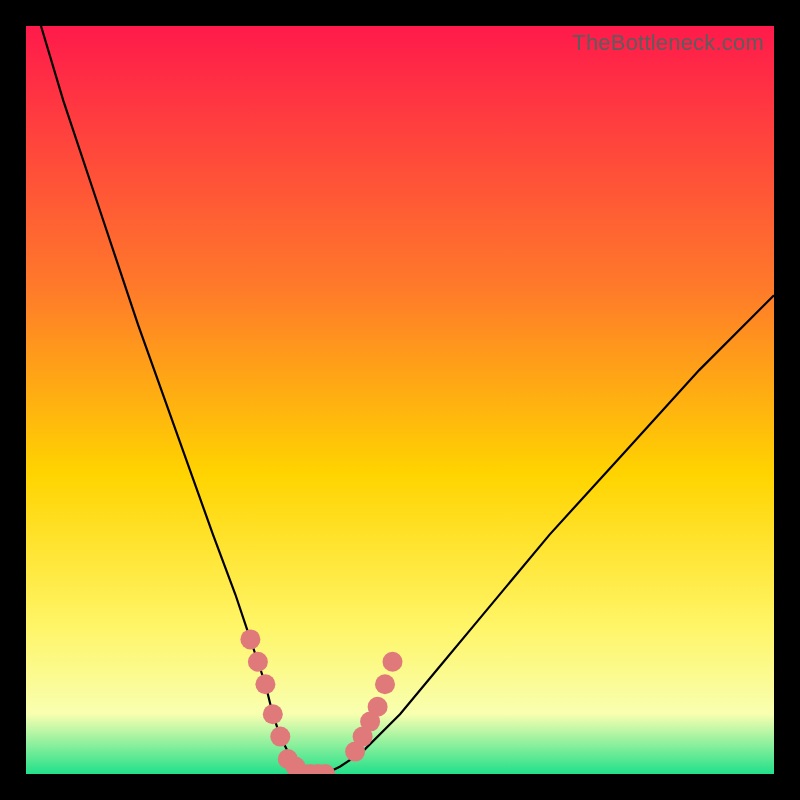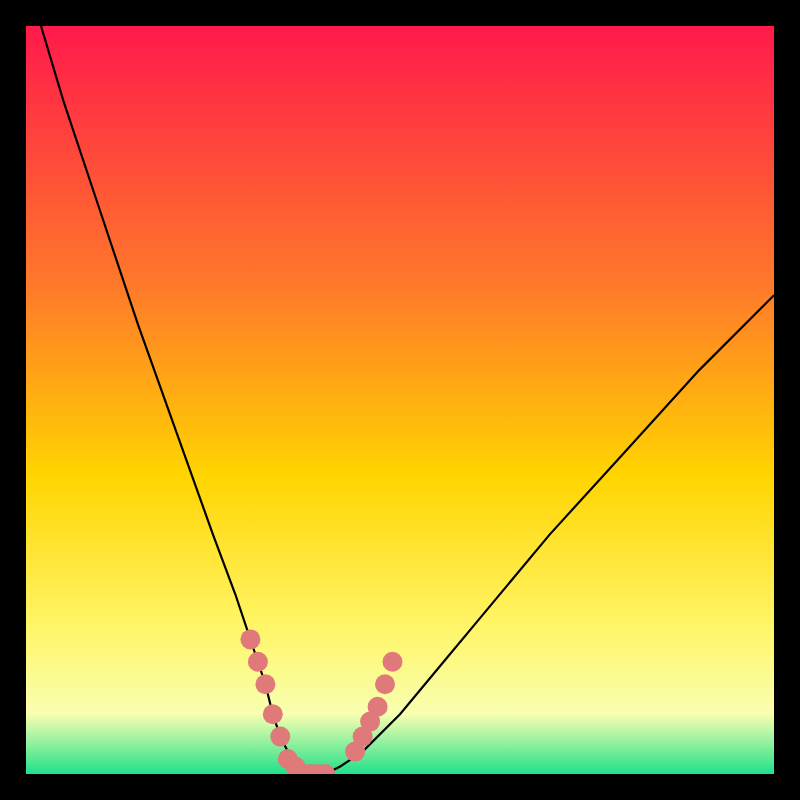--- a/index.html
+++ b/index.html
@@ -81,14 +81,15 @@
           <rect x="289.2" y="738.0" width="20.0" height="20.0" rx="10.0" fill="#e07a7a"></rect>
           <rect x="319.1" y="715.6" width="20.0" height="20.0" rx="10.0" fill="#e07a7a"></rect>
           <rect x="326.6" y="700.6" width="20.0" height="20.0" rx="10.0" fill="#e07a7a"></rect>
           <rect x="334.1" y="685.6" width="20.0" height="20.0" rx="10.0" fill="#e07a7a"></rect>
           <rect x="341.6" y="670.7" width="20.0" height="20.0" rx="10.0" fill="#e07a7a"></rect>
           <rect x="349.0" y="648.2" width="20.0" height="20.0" rx="10.0" fill="#e07a7a"></rect>
           <rect x="356.5" y="625.8" width="20.0" height="20.0" rx="10.0" fill="#e07a7a"></rect>
         </g>
     </svg>
 
+    <div class="watermark">TheBottleneck.com</div>
   </div>
 </div>
 
 </body></html>

